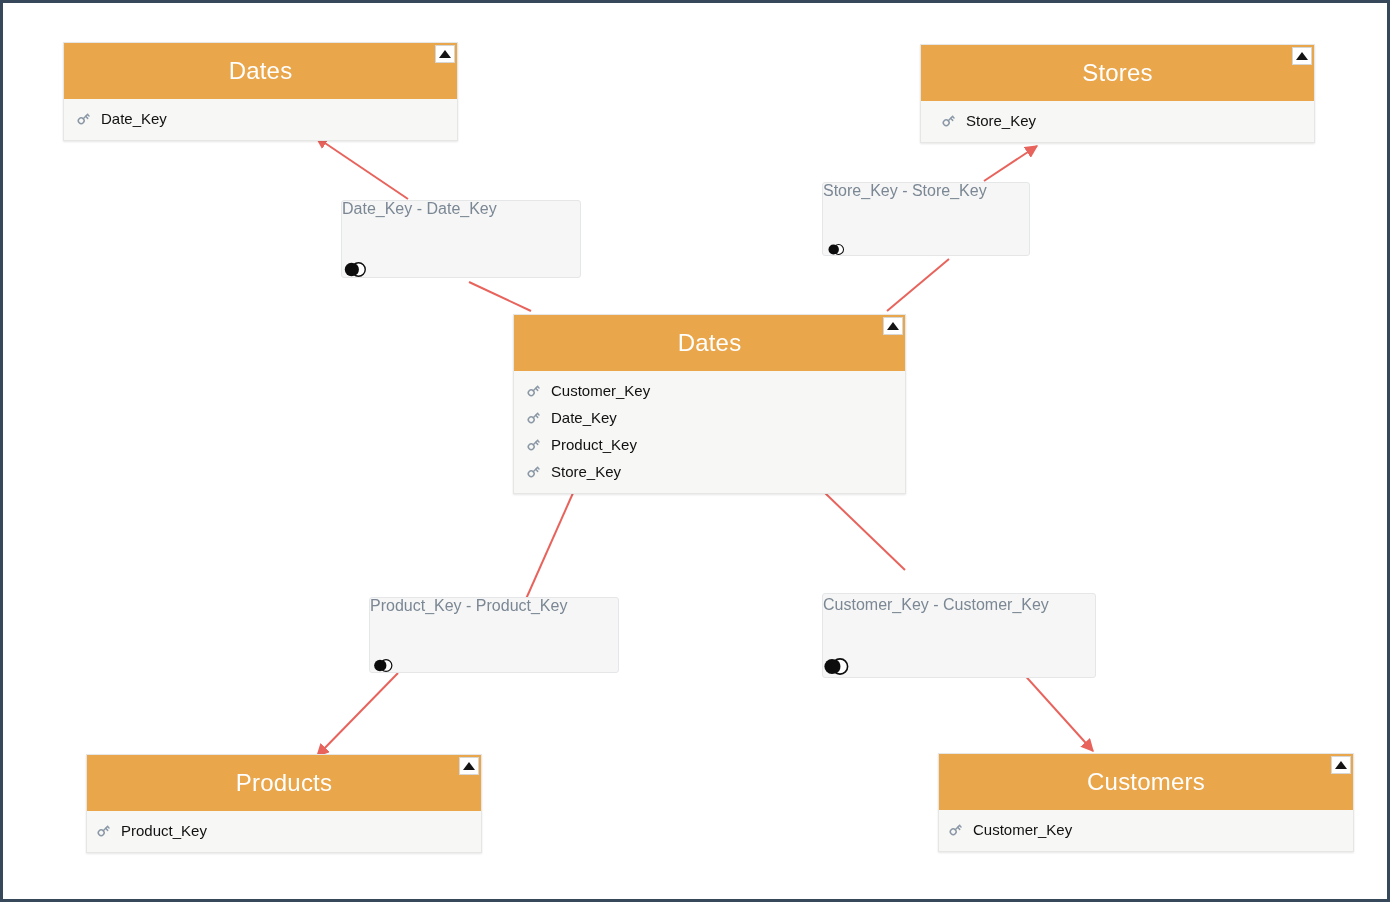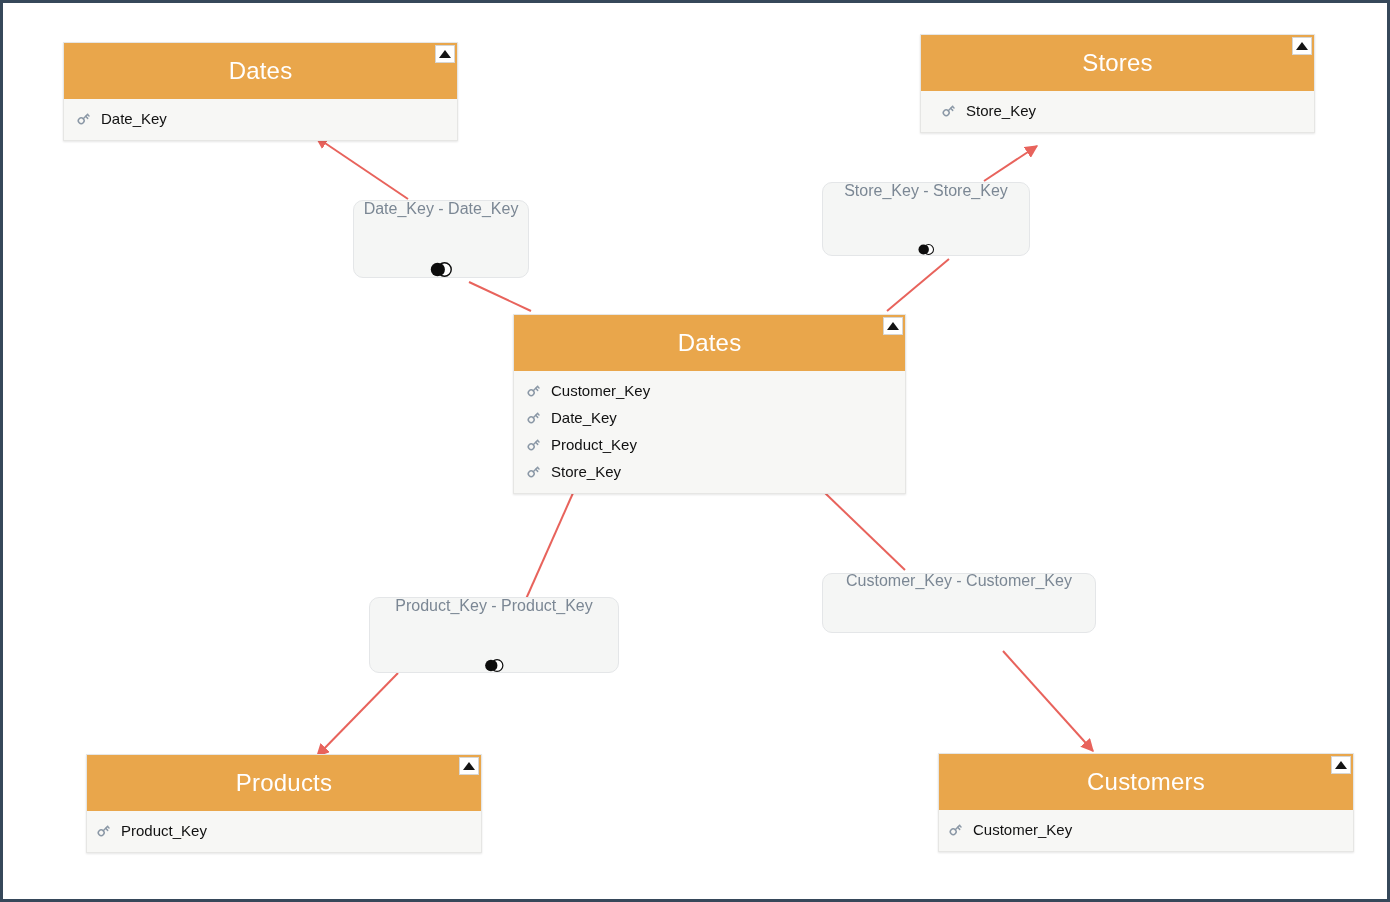--- a/index.html
+++ b/index.html
@@ -98,24 +98,23 @@
     line-height: 1;
     white-space: nowrap;
   }
 
   
   .rel-label {
     position: absolute;
     box-sizing: border-box;
     background: #f5f6f5;
     border: 1px solid #e4e6e8;
-    border-radius: 10px;
+    border-radius: 3px;
     display: flex;
     flex-direction: column;
-    align-items: center;
     justify-content: center;
     cursor: pointer;
     gap: 28px;
   }
   .rel-text {
     font-size: 16px;
     color: #7b8794;
     white-space: nowrap;
     line-height: 1;
   }
@@ -166,21 +165,21 @@
             <line x1="9.6" y1="10" x2="17" y2="10" stroke-linecap="round"></line>
             <line x1="13.6" y1="10" x2="13.6" y2="13.4" stroke-linecap="round"></line>
             <line x1="16.6" y1="10" x2="16.6" y2="12.6" stroke-linecap="round"></line>
           </g>
         </svg>
         <span class="field-name">Date_Key</span>
       </div>
     </div>
   </div>
 
-  <div class="entity" style="left:917px; top:31px; width:395px;">
+  <div class="entity" style="left:917px; top:41px; width:395px;">
     <div class="entity-header">
       <span class="entity-title">Stores</span>
       <span class="collapse-btn">
         <svg width="12" height="8" viewBox="0 0 12 8">
             <path d="M6 0 L12 8 L0 8 Z" fill="#141414"></path>
           </svg>
       </span>
     </div>
     <div class="entity-fields">
       <div class="field-row" style="padding-left:19px;">
@@ -295,21 +294,21 @@
             <line x1="9.6" y1="10" x2="17" y2="10" stroke-linecap="round"></line>
             <line x1="13.6" y1="10" x2="13.6" y2="13.4" stroke-linecap="round"></line>
             <line x1="16.6" y1="10" x2="16.6" y2="12.6" stroke-linecap="round"></line>
           </g>
         </svg>
         <span class="field-name">Customer_Key</span>
       </div>
     </div>
   </div>
 
-  <div class="rel-label" style="left:338px; top:197px; width:176px; height:78px;margin-left:12px;">
+  <div class="rel-label" style="left:338px; top:197px; width:240px; height:78px;">
     <span class="rel-text">Date_Key - Date_Key</span>
     <svg class="rel-card-icon" width="26" height="17" viewBox="0 0 26 17">
       <circle cx="9" cy="8.5" r="7.6" fill="#0d0d0d"></circle>
       <circle cx="17" cy="8.5" r="7.6" fill="#ffffff" stroke="#0d0d0d" stroke-width="1.6"></circle>
       <path d="M13 1.6 A7.6 7.6 0 0 1 13 15.4 A7.6 7.6 0 0 1 13 1.6 Z" fill="#0d0d0d"></path>
     </svg>
   </div>
 
   <div class="rel-label" style="left:819px; top:179px; width:208px; height:74px;">
     <span class="rel-text">Store_Key - Store_Key</span>
@@ -322,21 +321,21 @@
 
   <div class="rel-label" style="left:356px; top:594px; width:250px; height:76px;margin-left:10px;">
     <span class="rel-text">Product_Key - Product_Key</span>
     <svg class="rel-card-icon" width="26" height="17" viewBox="0 0 26 17">
       <circle cx="9" cy="8.5" r="7.6" fill="#0d0d0d"></circle>
       <circle cx="17" cy="8.5" r="7.6" fill="#ffffff" stroke="#0d0d0d" stroke-width="1.6"></circle>
       <path d="M13 1.6 A7.6 7.6 0 0 1 13 15.4 A7.6 7.6 0 0 1 13 1.6 Z" fill="#0d0d0d"></path>
     </svg>
   </div>
 
-  <div class="rel-label" style="left:819px; top:570px; width:274px; height:60px;">
+  <div class="rel-label" style="left:819px; top:590px; width:274px; height:85px;">
     <span class="rel-text">Customer_Key - Customer_Key</span>
     <svg class="rel-card-icon" width="26" height="17" viewBox="0 0 26 17">
       <circle cx="9" cy="8.5" r="7.6" fill="#0d0d0d"></circle>
       <circle cx="17" cy="8.5" r="7.6" fill="#ffffff" stroke="#0d0d0d" stroke-width="1.6"></circle>
       <path d="M13 1.6 A7.6 7.6 0 0 1 13 15.4 A7.6 7.6 0 0 1 13 1.6 Z" fill="#0d0d0d"></path>
     </svg>
   </div>
 
 </div>
 

